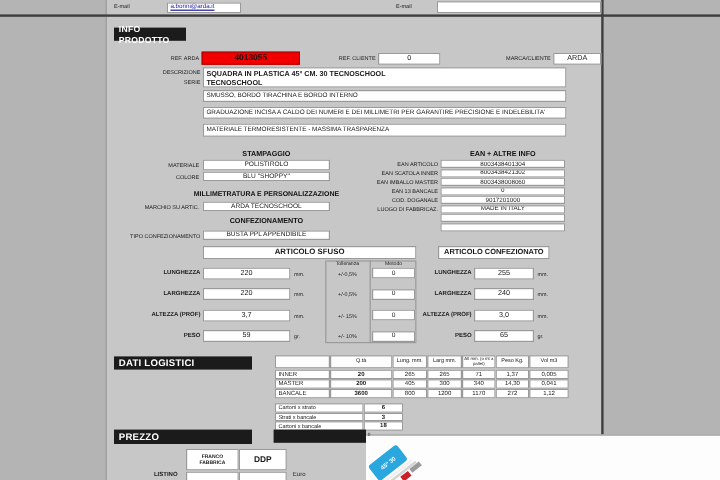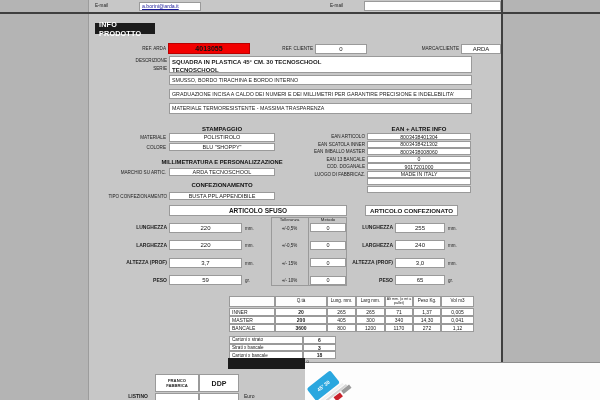--- a/index.html
+++ b/index.html
@@ -134,20 +134,21 @@
   <span class="lbl left" style="left:448px;top:243px;width:14px;font-size:4.5px;">mm.</span>
 
   <span class="lbl b" style="left:318px;top:260px;width:75px;font-size:5px;">ALTEZZA (PROF)</span>
   <div class="box" style="left:395px;top:257.5px;width:50px;height:10px;">3,0</div>
   <span class="lbl left" style="left:448px;top:260.5px;width:14px;font-size:4.5px;">mm.</span>
 
   <span class="lbl b" style="left:318px;top:277.5px;width:75px;font-size:5px;">PESO</span>
   <div class="box" style="left:395px;top:275px;width:50px;height:10px;">65</div>
   <span class="lbl left" style="left:448px;top:278px;width:14px;font-size:4.5px;">gr.</span>
 
+  <div class="secbar" style="left:95px;top:296.5px;width:115px;height:11.5px;font-size:8px;">DATI LOGISTICI</div>
 
   <div class="hdrcell" style="left:229px;top:296px;width:46px;height:11px;"></div>
   <div class="hdrcell" style="left:275px;top:296px;width:52px;height:11px;">Q.tà</div>
   <div class="hdrcell" style="left:327px;top:296px;width:29px;height:11px;">Lung. mm.</div>
   <div class="hdrcell" style="left:356px;top:296px;width:29px;height:11px;">Larg mm.</div>
   <div class="hdrcell" style="left:385px;top:296px;width:28px;height:11px;font-size:3.6px;white-space:normal;">Alt mm. (o mt a pallet)</div>
   <div class="hdrcell" style="left:413px;top:296px;width:28px;height:11px;">Peso Kg.</div>
   <div class="hdrcell" style="left:441px;top:296px;width:33px;height:11px;">Vol    m3</div>
 
   <div class="cell la" style="left:229px;top:307.5px;width:46px;height:8px;">INNER</div>
@@ -174,20 +175,21 @@
   <div class="cell" style="left:413px;top:323.5px;width:28px;height:8px;">272</div>
   <div class="cell" style="left:441px;top:323.5px;width:33px;height:8px;">1,12</div>
 
   <div class="cell la" style="left:229px;top:336px;width:74px;height:7.7px;font-size:4.6px;">Cartoni x strato</div>
   <div class="cell b" style="left:303px;top:336px;width:33px;height:7.7px;">6</div>
   <div class="cell la" style="left:229px;top:343.7px;width:74px;height:7.7px;font-size:4.6px;">Strati x bancale</div>
   <div class="cell b" style="left:303px;top:343.7px;width:33px;height:7.7px;">3</div>
   <div class="cell la" style="left:229px;top:351.4px;width:74px;height:7.7px;font-size:4.6px;">Cartoni x bancale</div>
   <div class="cell b" style="left:303px;top:351.4px;width:33px;height:7.7px;">18</div>
 
+  <div class="secbar" style="left:95px;top:358px;width:115px;height:12px;font-size:8px;">PREZZO</div>
   <div class="abs" style="left:228px;top:358px;width:77px;height:11px;background:#1b1b1b;"></div>
 
   <div class="abs" style="left:305px;top:362px;width:295px;height:38px;background:#fdfdfd;border-top:1px solid #8d8d8d;"></div>
   <span class="lbl left" style="left:306.5px;top:359.5px;width:8px;font-size:4px;">0</span>
   <svg class="abs" style="left:300px;top:363px;" width="64" height="37" viewBox="0 0 64 37">
     <g transform="rotate(-38 30 20)">
       <rect x="8" y="10" width="30" height="16" rx="2.5" fill="#2aa7df"></rect>
       <text x="23" y="20" font-size="5" fill="#ffffff" text-anchor="middle" font-weight="bold" font-family="Liberation Sans, sans-serif">45° 30</text>
       <rect x="10" y="27.5" width="30" height="2.2" fill="#f0f0f0"></rect>
       <rect x="12" y="30.5" width="30" height="2.2" fill="#d4d4d4"></rect>

